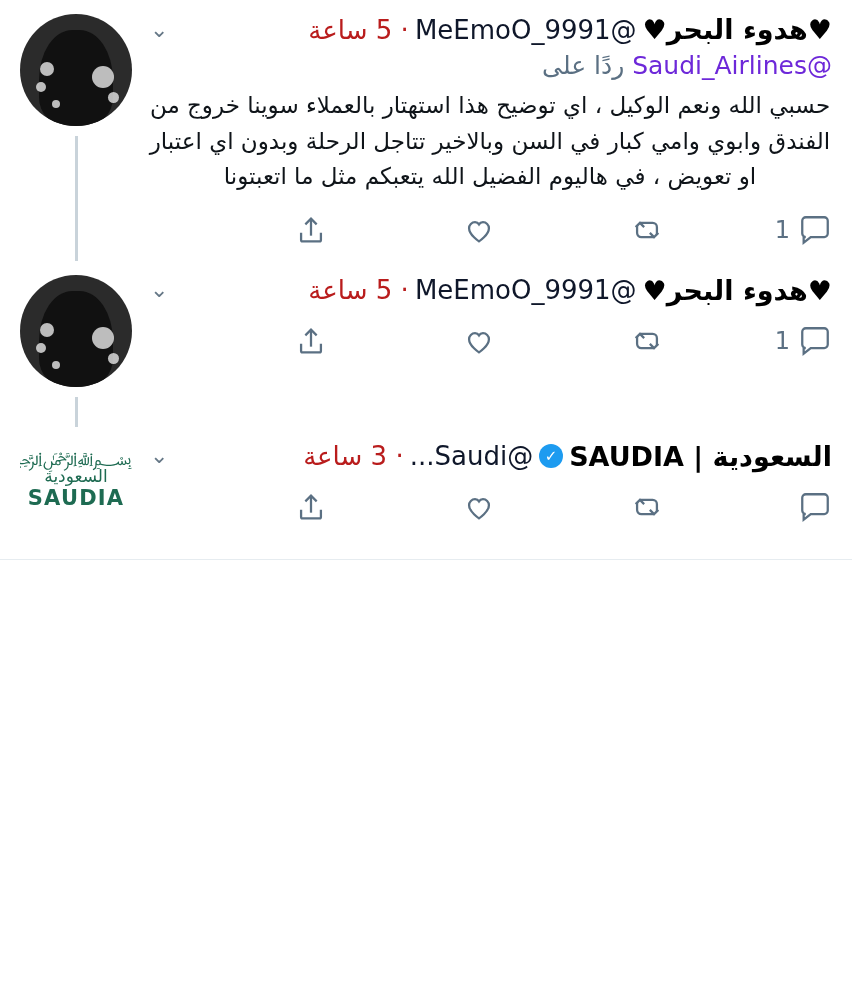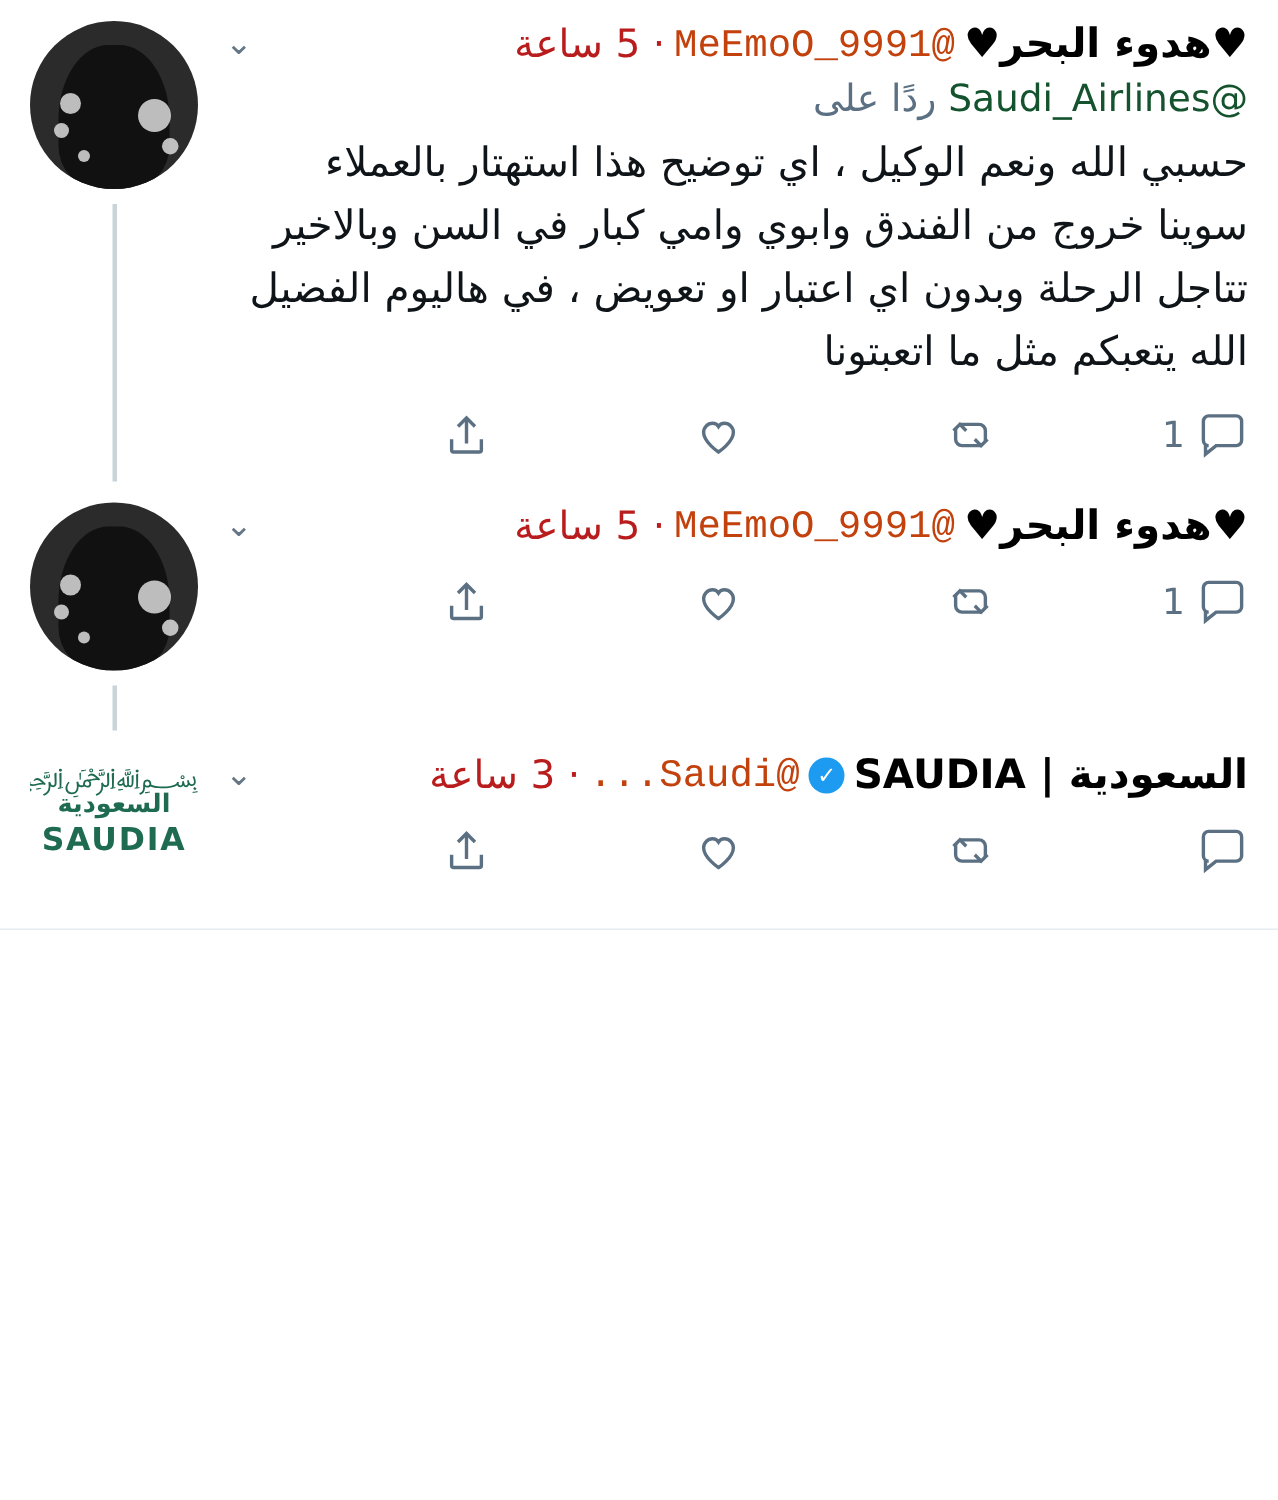--- a/index.html
+++ b/index.html
@@ -109,49 +109,48 @@
     color: #fff;
     font-size: 15px;
     line-height: 24px;
     text-align: center;
     order: 2;
     font-weight: bold;
   }
 
   .handle {
     font-size: 26px;
-    color: #c2410c;
+    color: #0f172a;
     order: 3;
-    font-family: Liberation Mono, monospace;
   }
 
   .sep-time {
     font-size: 26px;
     color: #b91c1c;
     order: 4;
   }
 
   .reply-to {
     font-size: 25px;
     color: #5b7083;
     margin-top: 6px;
     direction: rtl;
     text-align: right;
   }
   .reply-to .mention {
-    color: #14532d;
+    color: #6d28d9;
   }
 
   .tweet-text {
-    font-size: 27px;
+    font-size: 23px;
     line-height: 1.55;
     color: #0f1419;
     margin-top: 8px;
     direction: rtl;
-    text-align: right;
+    text-align: center;
     white-space: pre-wrap;
     word-wrap: break-word;
   }
 
   .actions {
     display: flex;
     flex-direction: row;
     align-items: center;
     margin-top: 18px;
     padding-bottom: 14px;
@@ -177,21 +176,21 @@
   .saudia-logo {
     width: 112px;
     text-align: center;
     color: #1e6b52;
     font-family: "DejaVu Sans", "Liberation Sans", sans-serif;
     line-height: 1.1;
     padding-top: 8px;
   }
   .saudia-logo .ar {
     font-size: 17px;
-    font-weight: bold;
+    font-weight: normal;
     display: block;
   }
   .saudia-logo .en {
     font-size: 21px;
     letter-spacing: 1.2px;
     font-weight: bold;
     display: block;
     margin-top: 2px;
   }
   .saudia-logo .mark {

